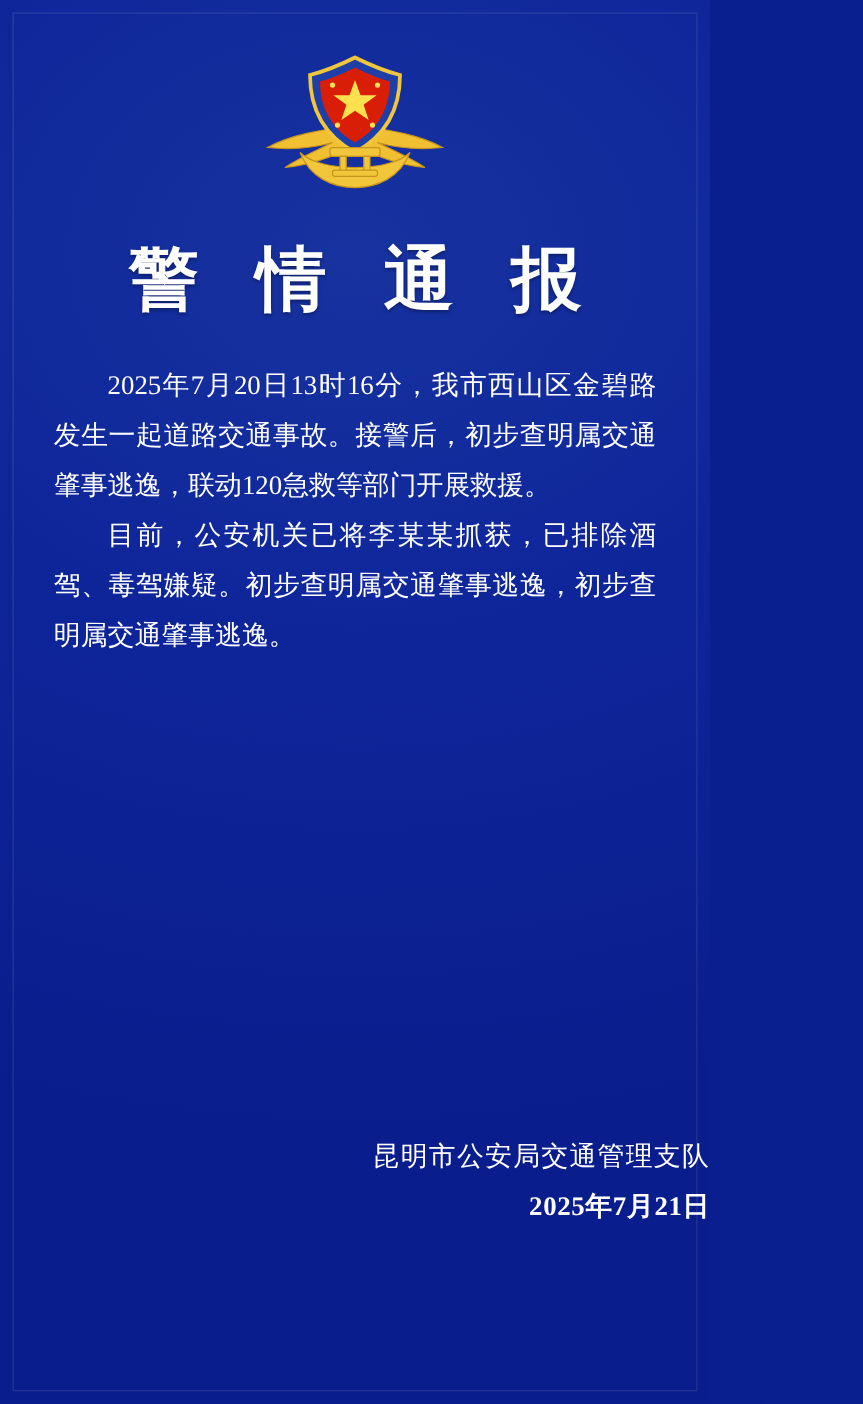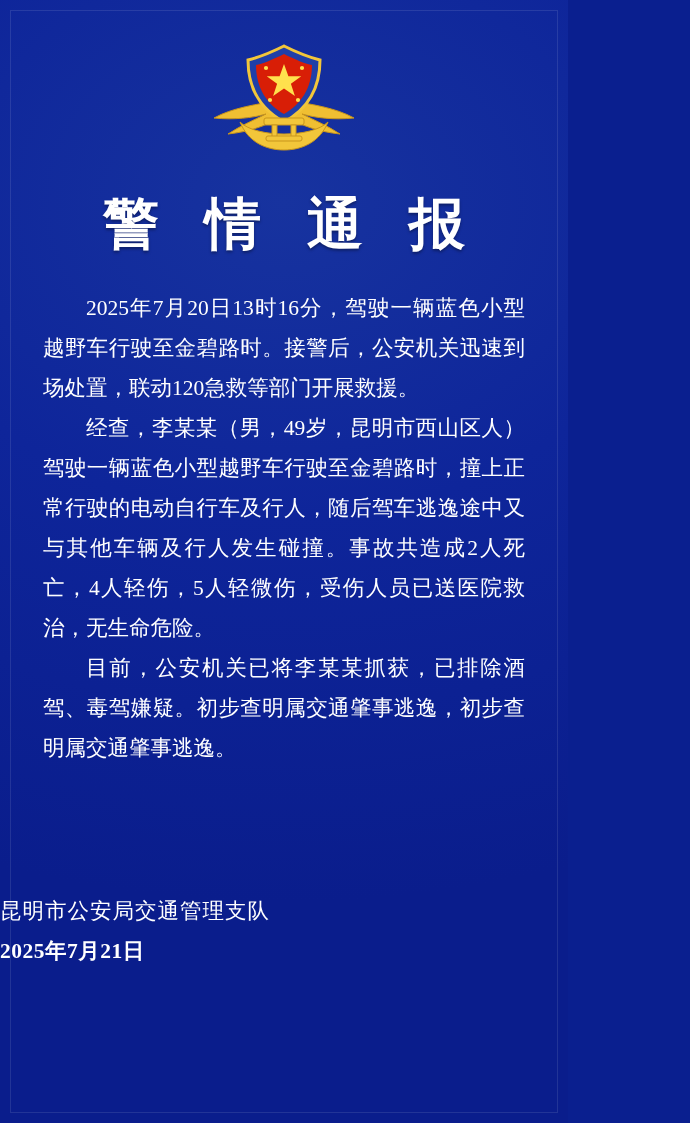--- a/index.html
+++ b/index.html
@@ -72,22 +72,22 @@
   .body-text p {
     margin: 0 0 0 0;
     text-indent: 2em;
   }
 
   
   .signature {
     position: absolute;
     left: 0;
     right: 0;
-    bottom: 152px;
-    text-align: left;
+    bottom: 138px;
+    text-align: right;
     font-size: 21.5px;
     line-height: 40px;
     font-family: "Liberation Serif", "DejaVu Serif", serif;
   }
   .sig-org { letter-spacing: 1px; }
   .sig-date { letter-spacing: 0.5px; font-weight: bold; }
 </style>
 </head>
 <body>
 
@@ -123,22 +123,21 @@
         <rect x="68" y="91" width="5" height="12"></rect>
         <rect x="87" y="91" width="5" height="12"></rect>
         <rect x="62" y="102" width="36" height="5" rx="2"></rect>
       </g>
     </svg>
   </div>
 
   <div class="title">警 情 通 报</div>
 
   <div class="body-text">
-    <p>2025年7月20日13时16分，驾驶一辆蓝色小型越野车行驶至金碧路时。接警后，公安机关迅速到场处置，联动120急救等部门开展救援。</p>
-    <p>经查，李某某（男，49岁，昆明市西山区人）驾驶一辆蓝色小型越野车行驶至金碧路时，撞上正常行驶的电动自行车及行人，随后驾车逃逸途中又与其他车辆及行人发生碰撞。事故共造成2人死亡，4人轻伤，5人轻微伤，受伤人员已送医院救治，无生命危险。</p>
+    <p>2025年7月20日13时16分，我市西山区金碧路发生一起道路交通事故。接警后，初步查明属交通肇事逃逸，联动120急救等部门开展救援。</p>
     <p>目前，公安机关已将李某某抓获，已排除酒驾、毒驾嫌疑。初步查明属交通肇事逃逸，初步查明属交通肇事逃逸。</p>
   </div>
 
   <div class="signature">
     <div class="sig-org">昆明市公安局交通管理支队</div>
     <div class="sig-date">2025年7月21日</div>
   </div>
 </div>
 
 </body></html>

